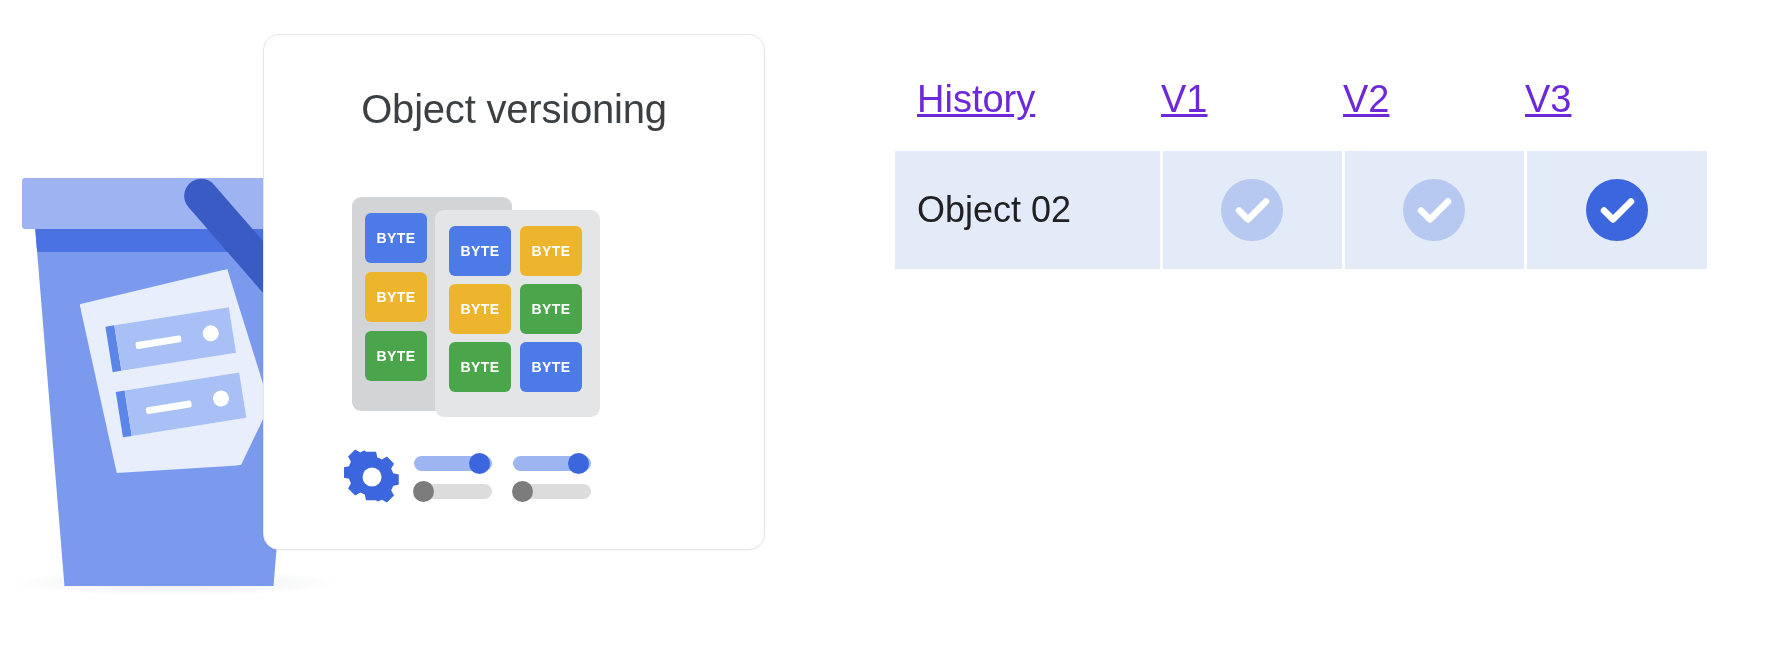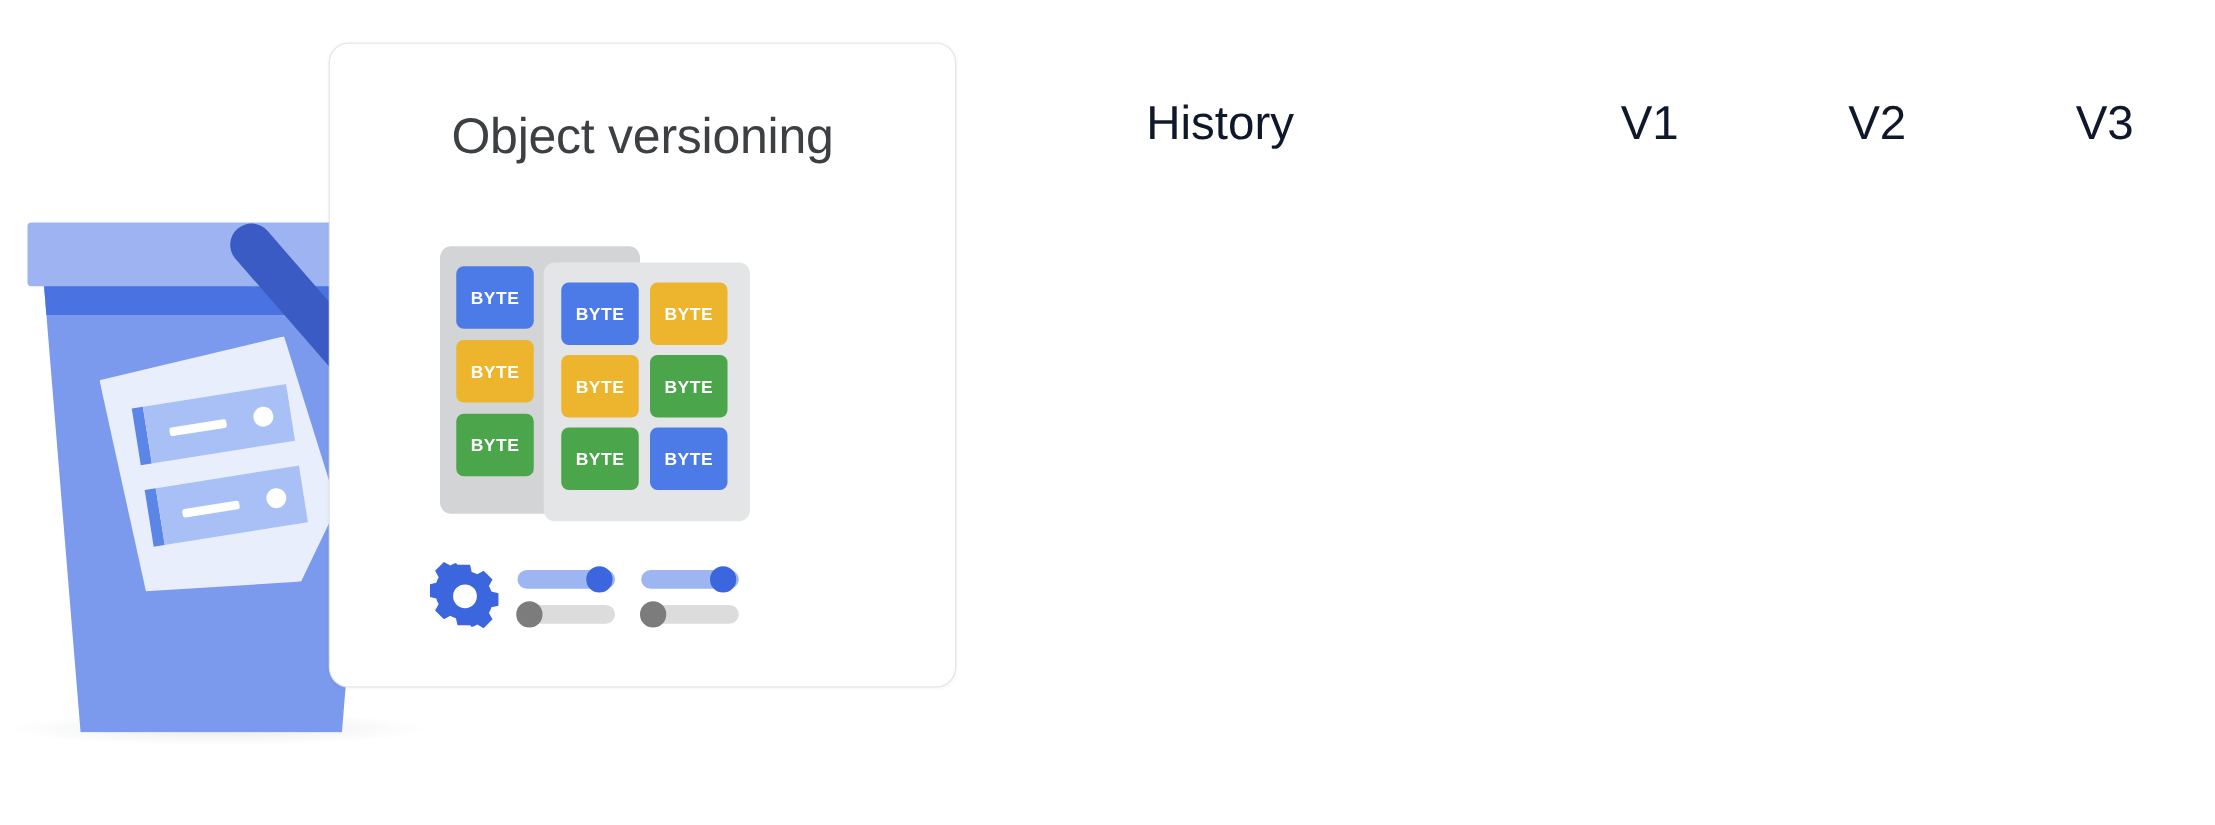--- a/index.html
+++ b/index.html
@@ -240,32 +240,33 @@
     width: 790px;
   }
   #version-table {
     border-collapse: collapse;
     width: 790px;
     table-layout: fixed;
   }
   #version-table th {
     font-weight: 400;
     font-size: 38px;
-    color: #0f172a;
+    color: #6d28d9;
     padding: 0 0 30px 0;
     background: #FFFFFF;
     border: none;
+    text-decoration: underline;
   }
   #version-table th.history-col {
     text-align: left;
     padding-left: 22px;
     width: 244px;
   }
   #version-table th.v-col {
-    text-align: right;
+    text-align: left;
     width: 182px;
   }
   #version-table td {
     background: #E3EAF8;
     height: 118px;
     border-right: 3px solid #FFFFFF;
     border-bottom: 3px solid #FFFFFF;
     padding: 0;
   }
   #version-table tr:last-child td { border-bottom: none; }
@@ -364,15 +365,27 @@
   <table id="version-table">
     <thead>
       <tr>
         <th class="history-col">History</th>
         <th class="v-col">V1</th>
         <th class="v-col">V2</th>
         <th class="v-col">V3</th>
       </tr>
     </thead>
     <tbody id="table-body">
+        <tr>
+          <td class="obj-name">Object 02</td>
+          <td class="check-cell"><span class="check faded" style="background: rgb(183, 201, 240);"><svg width="62" height="62" viewBox="0 0 62 62">
+                <path d="M18 31.5 L27 40.5 L45 22.5" stroke="#FFFFFF" stroke-width="6.5" stroke-linecap="round" stroke-linejoin="round" fill="none"></path>
+              </svg></span></td>
+          <td class="check-cell"><span class="check faded" style="background: rgb(183, 201, 240);"><svg width="62" height="62" viewBox="0 0 62 62">
+                <path d="M18 31.5 L27 40.5 L45 22.5" stroke="#FFFFFF" stroke-width="6.5" stroke-linecap="round" stroke-linejoin="round" fill="none"></path>
+              </svg></span></td>
+          <td class="check-cell"><span class="check solid" style="background: rgb(59, 102, 222);"><svg width="62" height="62" viewBox="0 0 62 62">
+                <path d="M18 31.5 L27 40.5 L45 22.5" stroke="#FFFFFF" stroke-width="6.5" stroke-linecap="round" stroke-linejoin="round" fill="none"></path>
+              </svg></span></td>
+        </tr>
       </tbody>
   </table>
 </div>
 
 </body></html>

